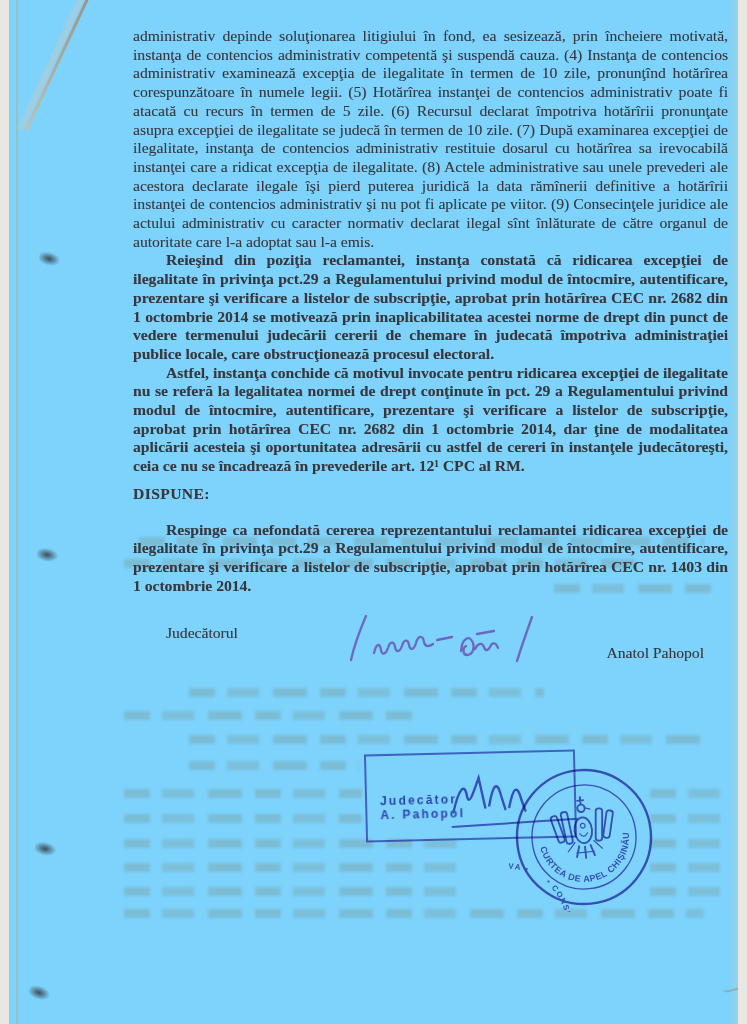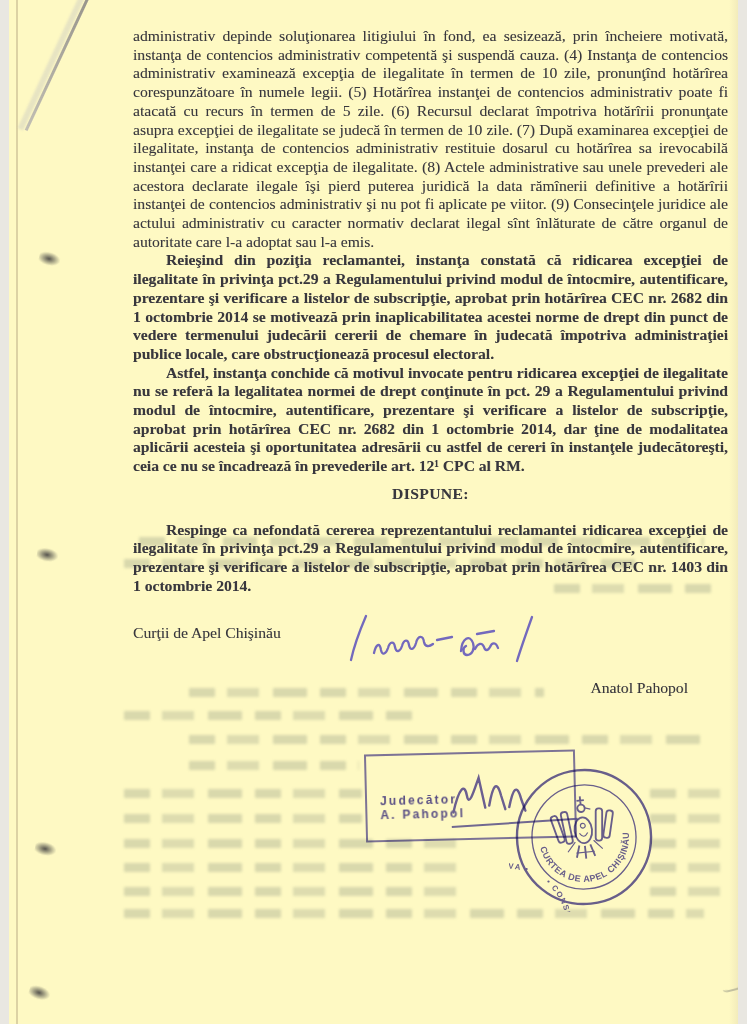--- a/index.html
+++ b/index.html
@@ -1,18 +1,18 @@
 <!DOCTYPE html>
 <html style="--ink: #5b52ae; --ink-light: #6b61bd;"><head>
 <meta charset="utf-8">
 <style>
   html,body { margin:0; padding:0; background:#e9e7e1; }
   .page {
     position:relative; width:729px; height:1024px; margin:0 auto;
-    background:#fef9c3; overflow:hidden;
+    background:#7dd3fc; overflow:hidden;
     font-family:"Liberation Serif", serif;
   }
   
   .edge-left { position:absolute; left:7px; top:0; bottom:0; width:2px;
     background:rgba(186,172,134,.5); z-index:1; }
   .edge-right { position:absolute; right:0; top:0; bottom:0; width:9px;
     background:linear-gradient(90deg, rgba(0,0,0,0), rgba(216,204,168,.30)); z-index:1; }
   .corner-fold { position:absolute; left:80px; top:-8px; width:3px; height:152px;
     background:linear-gradient(#96938a,#c2bfb4); transform:rotate(25deg);
     transform-origin:top left; z-index:1; filter:blur(.4px); }
@@ -30,27 +30,27 @@
       rgba(118,130,112,.55) 0 26px, rgba(0,0,0,0) 26px 38px,
       rgba(118,130,112,.48) 38px 70px, rgba(0,0,0,0) 70px 84px,
       rgba(118,130,112,.55) 84px 118px, rgba(0,0,0,0) 118px 131px); }
 
   
   .text-col { position:absolute; left:124px; top:27px; width:595px; z-index:2;
     color:#38373d; font-size:15.6px; line-height:18.7px; text-align:justify;
     text-shadow:.3px .3px .5px rgba(55,55,65,.30); }
   p.para { margin:0; }
   p.indent { text-indent:33px;font-weight:bold; }
-  .ruling-heading { text-align:center; font-weight:bold; letter-spacing:.4px;
+  .ruling-heading { font-weight:bold; letter-spacing:.4px;
     margin:9px 0 17px 0; }
 
   
   .sig-block { position:relative; margin-top:29px; height:60px; }
   .sig-role1 { margin-left:33px; }
-  .sig-name { position:absolute; right:40px; top:20px; white-space:nowrap;margin-top:35px; }
+  .sig-name { position:absolute; right:24px; top:20px; white-space:nowrap; }
   .sig-script { position:absolute; left:208px; top:-16px; width:218px; height:64px; }
   .sig-script path { stroke:var(--ink-light); stroke-width:2.3; fill:none;
     stroke-linecap:round; opacity:.95; }
 
   
   .stamp-box { position:absolute; left:356px; top:752px; width:207px; height:84px;
     border:2px solid rgba(88,80,178,.78); transform:rotate(-1.4deg);
     background:rgba(255,255,255,.55); z-index:3; mix-blend-mode:multiply; }
   .stamp-line1, .stamp-line2 { font-family:"Liberation Sans", sans-serif;
     font-weight:bold; font-size:12px; letter-spacing:2.2px; color:var(--ink);
@@ -112,21 +112,21 @@
   <div class="text-col">
     <p class="para">administrativ depinde soluţionarea litigiului în fond, ea sesizează, prin încheiere motivată, instanţa de contencios administrativ competentă şi suspendă cauza. (4) Instanţa de contencios administrativ examinează excepţia de ilegalitate în termen de 10 zile, pronunţînd hotărîrea corespunzătoare în numele legii. (5) Hotărîrea instanţei de contencios administrativ poate fi atacată cu recurs în termen de 5 zile. (6) Recursul declarat împotriva hotărîrii pronunţate asupra excepţiei de ilegalitate se judecă în termen de 10 zile. (7) După examinarea excepţiei de ilegalitate, instanţa de contencios administrativ restituie dosarul cu hotărîrea sa irevocabilă instanţei care a ridicat excepţia de ilegalitate. (8) Actele administrative sau unele prevederi ale acestora declarate ilegale îşi pierd puterea juridică la data rămînerii definitive a hotărîrii instanţei de contencios administrativ şi nu pot fi aplicate pe viitor. (9) Consecinţele juridice ale actului administrativ cu caracter normativ declarat ilegal sînt înlăturate de către organul de autoritate care l-a adoptat sau l-a emis.</p>
     <p class="para indent">Reieşind din poziţia reclamantei, instanţa constată că ridicarea excepţiei de ilegalitate în privinţa pct.29 a Regulamentului privind modul de întocmire, autentificare, prezentare şi verificare a listelor de subscripţie, aprobat prin hotărîrea CEC nr. 2682 din 1 octombrie 2014 se motivează prin inaplicabilitatea acestei norme de drept din punct de vedere termenului judecării cererii de chemare în judecată împotriva administraţiei publice locale, care obstrucţionează procesul electoral.</p>
     <p class="para indent">Astfel, instanţa conchide că motivul invocate pentru ridicarea excepţiei de ilegalitate nu se referă la legalitatea normei de drept conţinute în pct. 29 a Regulamentului privind modul de întocmire, autentificare, prezentare şi verificare a listelor de subscripţie, aprobat prin hotărîrea CEC nr. 2682 din 1 octombrie 2014, dar ţine de modalitatea aplicării acesteia şi oportunitatea adresării cu astfel de cereri în instanţele judecătoreşti, ceia ce nu se încadrează în prevederile art. 12¹ CPC al RM.</p>
 
     <p class="ruling-heading">DISPUNE:</p>
 
     <p class="para indent">Respinge ca nefondată cererea reprezentantului reclamantei ridicarea excepţiei de ilegalitate în privinţa pct.29 a Regulamentului privind modul de întocmire, autentificare, prezentare şi verificare a listelor de subscripţie, aprobat prin hotărîrea CEC nr. 1403 din 1 octombrie 2014.</p>
 
     <div class="sig-block">
-      <div class="sig-role2">Curţii de Apel Chişinău</div>
+      <div class="sig-role1">Judecătorul</div>
       <div class="sig-name">Anatol Pahopol</div>
       <svg class="sig-script" viewBox="0 0 218 64">
         <path d="M10,52 C13,38 19,22 25,8"></path>
         <path d="M33,45 c2,-9 6,-11 7,-3 c1,6 5,4 7,-2 c2,-7 6,-7 7,-1 c1,6 5,5 7,-1 c2,-7 6,-7 7,-1 c1,6 5,5 7,-2 c2,-8 7,-8 8,-1 c1,5 5,5 9,2"></path>
         <path d="M96,32 l15,-3"></path>
         <path d="M120,43 c1,-13 9,-17 12,-8 c2,6 -1,12 -6,12 c-4,0 -5,-7 -1,-9"></path>
         <path d="M134,41 c3,-6 7,-7 9,-2 c1,4 4,4 6,0 c2,-5 6,-5 8,1"></path>
         <path d="M136,26 l17,-3"></path>
         <path d="M176,53 C180,40 186,23 191,9"></path>
       </svg>

